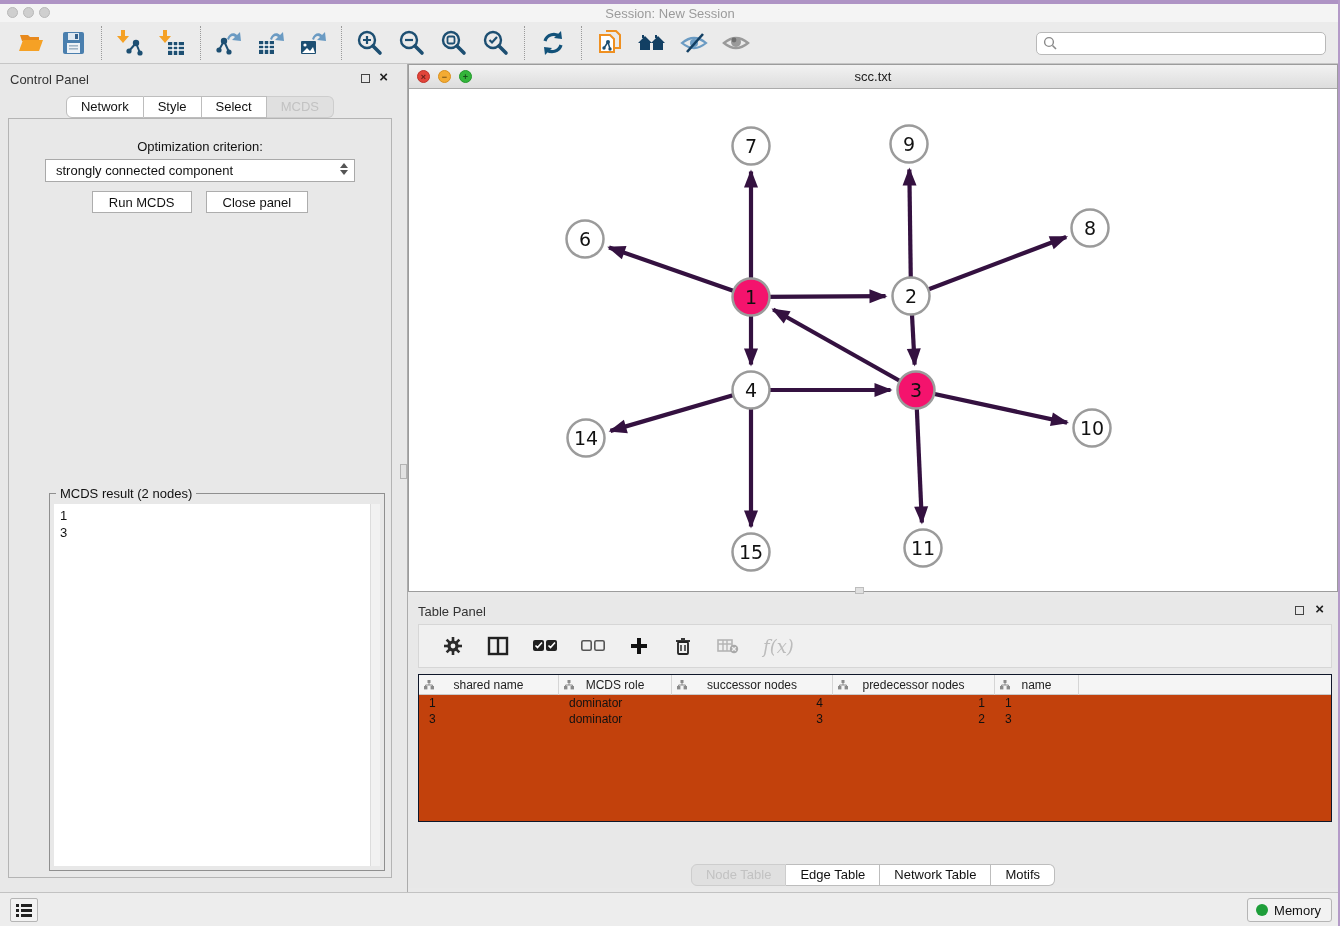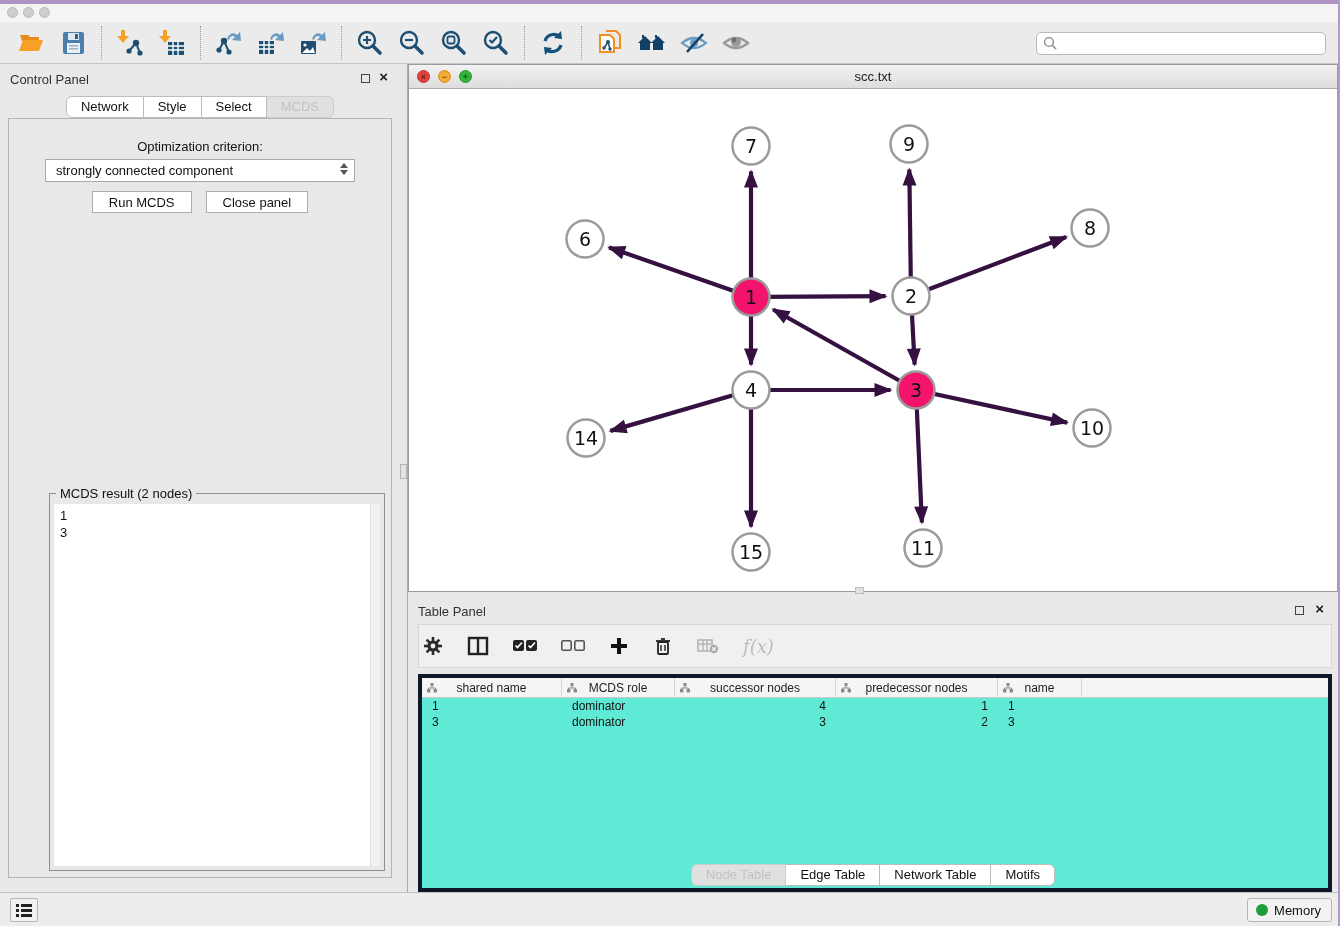--- a/index.html
+++ b/index.html
@@ -74,25 +74,25 @@
   .light-min   { background:#f3ab33; border:1px solid #d98f1c; }
   .light-zoom  { background:#33b53a; border:1px solid #23982c; }
   #nw-canvas { position:absolute; left:0; top:24px; right:0; bottom:0; background:#fff; }
   #graph-svg { width:100%; height:100%; }
   #graph-svg text { font-family:"DejaVu Sans", sans-serif; }
 
   
   #table-panel { position:absolute; left:408px; top:596px; width:930px; height:292px; background:#e8e8e8; }
   #table-panel .panel-float { right:34px; } #table-panel .panel-close { right:14px; }
   #tp-toolbar { position:absolute; left:10px; right:6px; top:28px; height:44px; background:#f0f0f0;
-                border:1px solid #d6d6d6; display:flex; align-items:center; padding-left:4px; gap:24px; }
+                border:1px solid #d6d6d6; display:flex; align-items:center; padding-left:24px; gap:24px; }
   .tp-icon { display:flex; align-items:center; justify-content:center; }
   #fx-label { font-size:18px; font-style:italic; color:#bcbcbc; font-family:"DejaVu Serif", serif; }
 
-  #tp-table { position:absolute; left:10px; right:6px; top:78px; height:218px; background:#5eead4; border:4px solid #0f172a; overflow:hidden; }
+  #tp-table { position:absolute; left:10px; right:6px; top:78px; height:148px; background:#c2410c; border:1px solid #0f172a; overflow:hidden; }
   #tp-header { display:flex; height:20px; background:#f5f5f5; border-bottom:1px solid #c9c9c9; }
   .th-cell { position:relative; height:20px; border-right:1px solid #d5d5d5; font-size:12px; color:#222;
              display:flex; align-items:center; justify-content:center; }
   .th-cell svg { position:absolute; left:5px; top:5px; }
   .tr-row { display:flex; height:16px; }
   .td-cell { font-size:12px; color:#111; padding:1px 10px 0 10px; overflow:hidden; white-space:nowrap; }
   #tp-tabs { position:absolute; left:0; right:0; top:268px; }
 
   
   #status-bar { position:absolute; left:0; top:892px; width:1340px; height:34px; background:#ededed; border-top:1px solid #c2c2c2; }
@@ -107,20 +107,21 @@
 
 <div id="accent-top"></div>
 <div id="accent-right"></div>
 
 <div id="titlebar">
   <div class="traffic">
     <span></span>
     <span></span>
     <span></span>
   </div>
+  <div id="window-title">Session: New Session</div>
 </div>
 
 <div id="main-toolbar">
   <span class="tb-btn">
     <svg width="28" height="26" viewBox="0 0 28 26">
         <path d="M3 5 h8 l2 2 h9 v4 H5 z" fill="#e8891c"></path>
         <path d="M6 10 h20 l-4 11 H2 z" fill="#f5a125"></path>
       </svg>
   </span>
   <span class="tb-btn">

